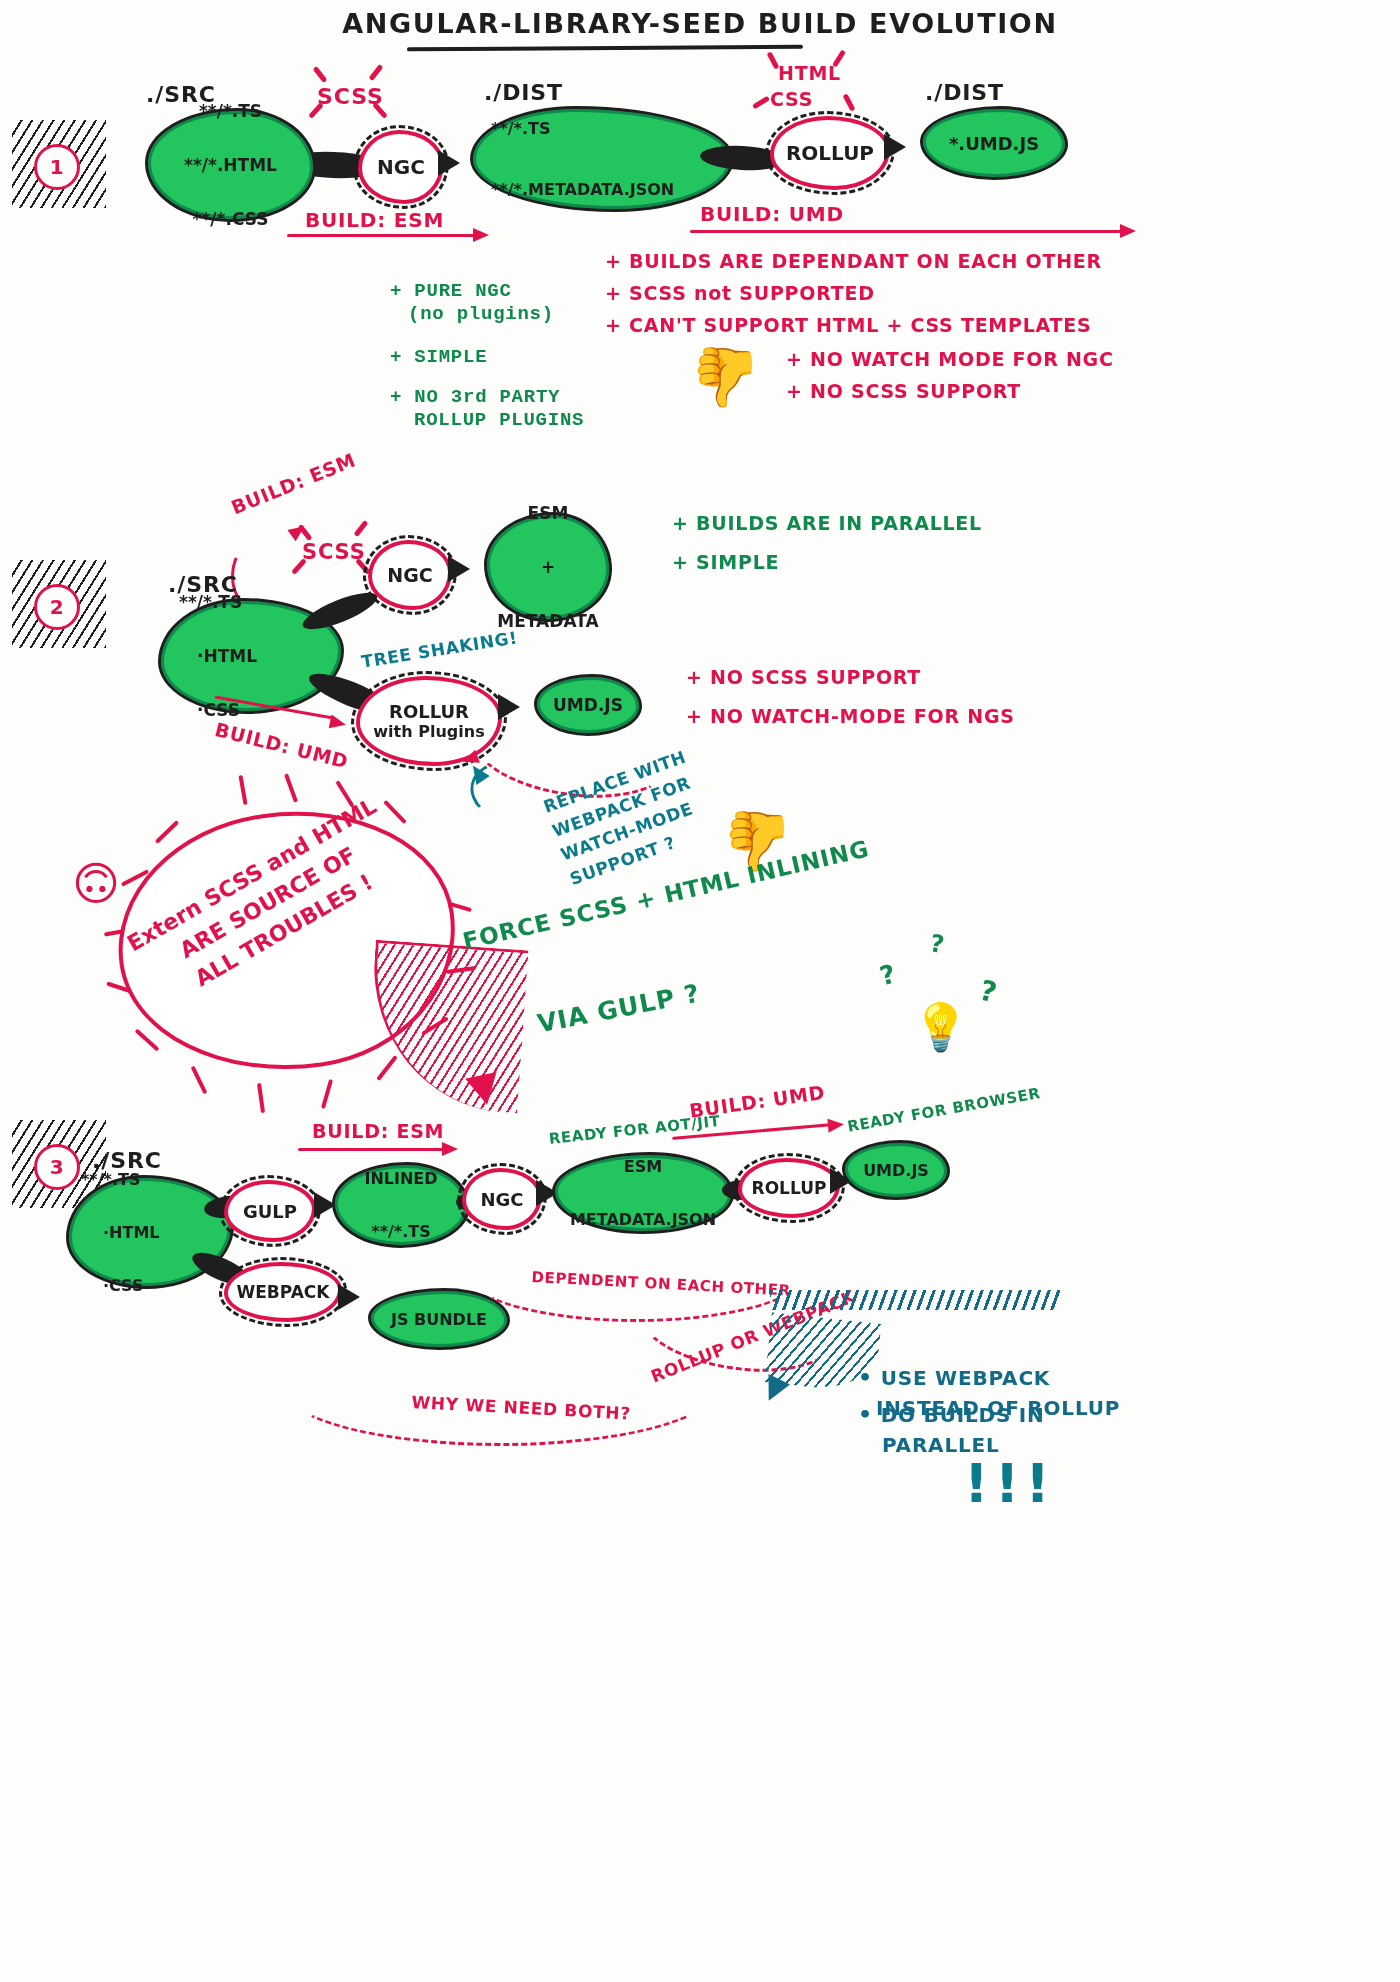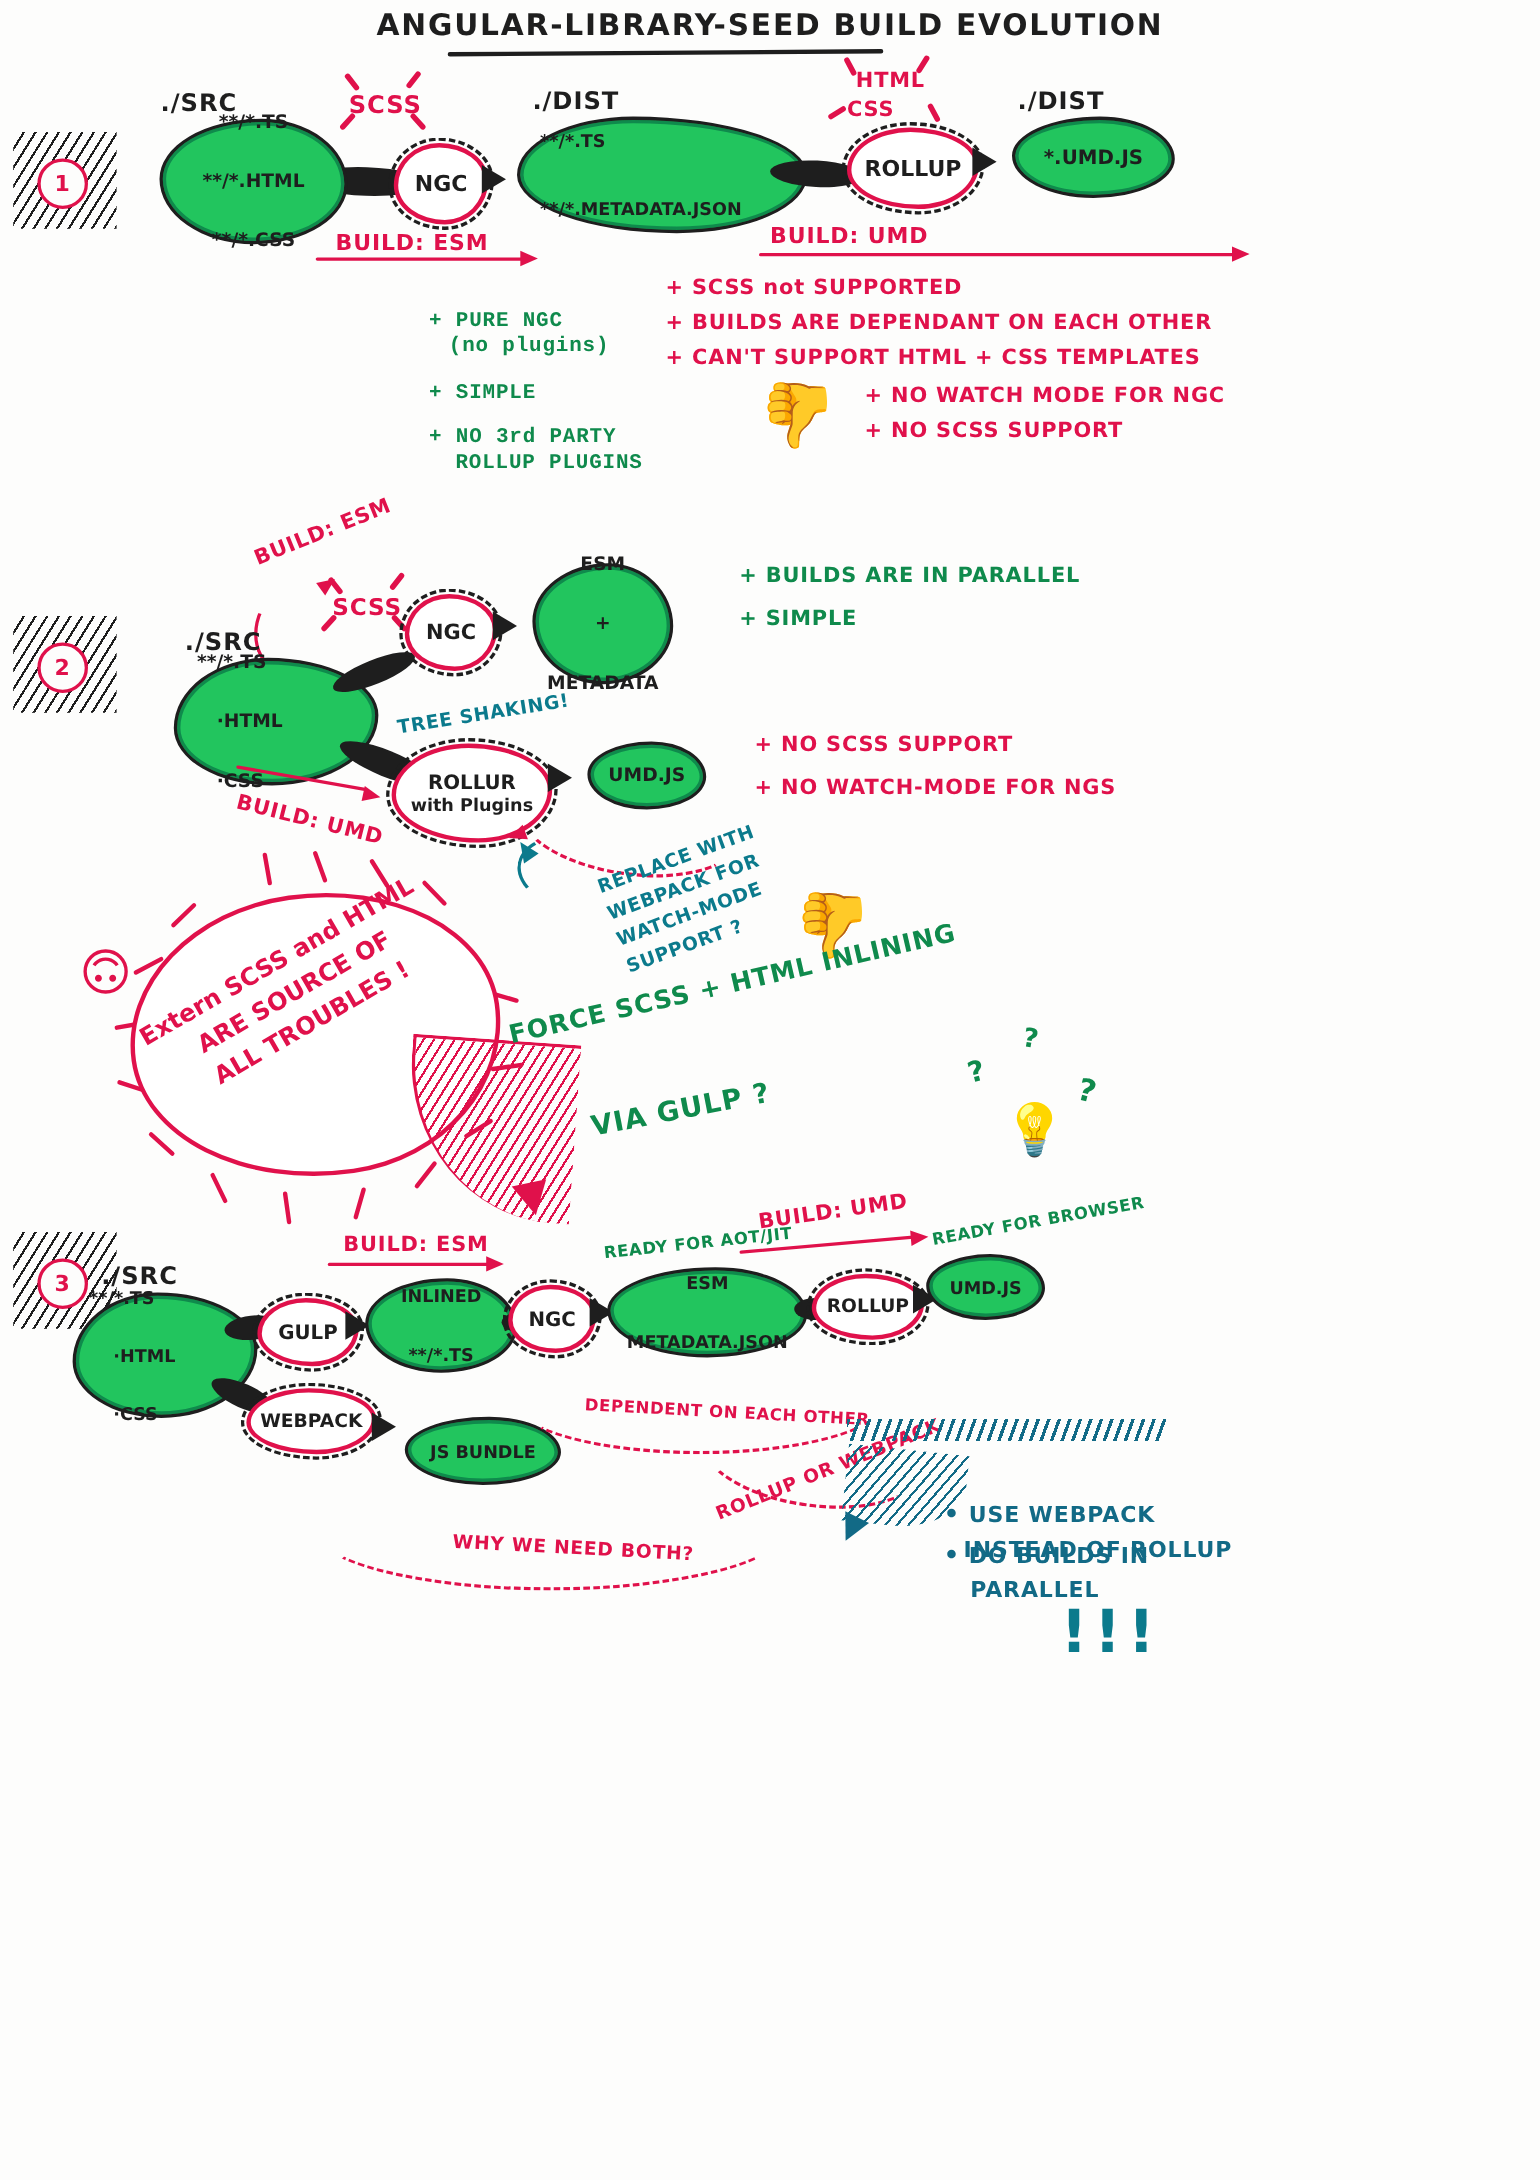--- a/index.html
+++ b/index.html
@@ -217,22 +217,22 @@
 
 <div class="list hand ink-green" style="left:390px;top:280px;font-size:19px;font-family:Liberation Mono, monospace;">
   <div class="row"><span>+ PURE NGC</span>
     <span class="sub">(no plugins)</span></div>
   <div class="row" style="margin-top:20px;"><span>+ SIMPLE</span></div>
   <div class="row" style="margin-top:16px;"><span>+ NO 3rd PARTY</span>
     <span class="sub" style="margin-left:24px;">ROLLUP PLUGINS</span></div>
 </div>
 
 <div class="list hand ink-red" style="left:605px;top:250px;font-size:19px;">
+  <div class="row">+ BUILDS ARE DEPENDANT ON EACH OTHER</div>
   <div class="row">+ SCSS not SUPPORTED</div>
-  <div class="row">+ BUILDS ARE DEPENDANT ON EACH OTHER</div>
   <div class="row">+ CAN'T SUPPORT HTML + CSS TEMPLATES</div>
 </div>
 
 <div class="thumb abs" style="left:690px;top:348px;">👎</div>
 
 <div class="list hand ink-red" style="left:786px;top:348px;font-size:19px;">
   <div class="row">+ NO WATCH MODE FOR NGC</div>
   <div class="row">+ NO SCSS SUPPORT</div>
 </div>
 
@@ -359,21 +359,21 @@
 <div class="abs hand ink-black" style="left:92px;top:1148px;font-size:22px;">./SRC</div>
 <div class="blob r2 abs" style="left:66px;top:1175px;width:150px;height:108px;font-size:16px;align-items:flex-start;padding-left:12px;">
   <span class="line">**/*.TS</span>
   <span class="line" style="margin-left:22px;">·HTML</span>
   <span class="line" style="margin-left:22px;">·CSS</span>
 </div>
 
 <div class="pipe abs" style="left:204px;top:1196px;width:50px;height:22px;border-radius:50%;transform:rotate(-6deg);"></div>
 <div class="pipe abs" style="left:190px;top:1258px;width:62px;height:22px;border-radius:50%;transform:rotate(24deg);"></div>
 
-<div class="spike abs" style="left:234px;top:1180px;width:84px;height:54px;font-size:18px;">
+<div class="spike abs" style="left:224px;top:1180px;width:84px;height:54px;font-size:18px;">
   <span>GULP</span>
 </div>
 <div class="arrow-head abs" style="left:314px;top:1192px;"></div>
 
 <div class="spike abs" style="left:224px;top:1262px;width:110px;height:52px;font-size:17px;">
   <span>WEBPACK</span>
 </div>
 <div class="arrow-head abs" style="left:338px;top:1284px;"></div>
 
 <div class="blob r1 abs" style="left:332px;top:1162px;width:132px;height:80px;font-size:16px;">

